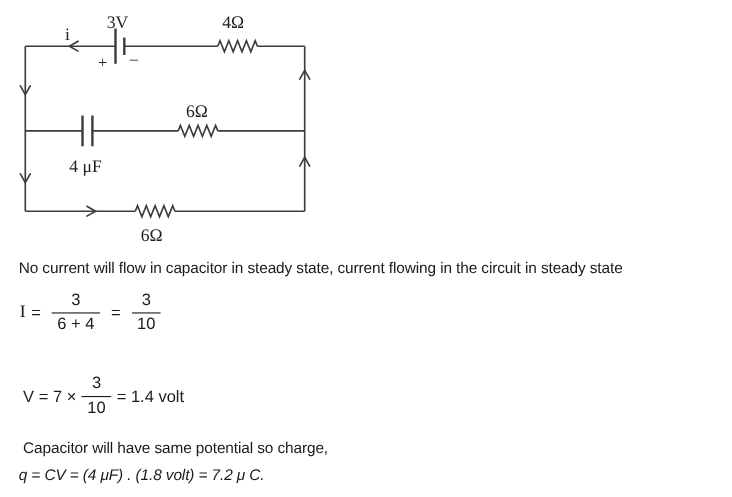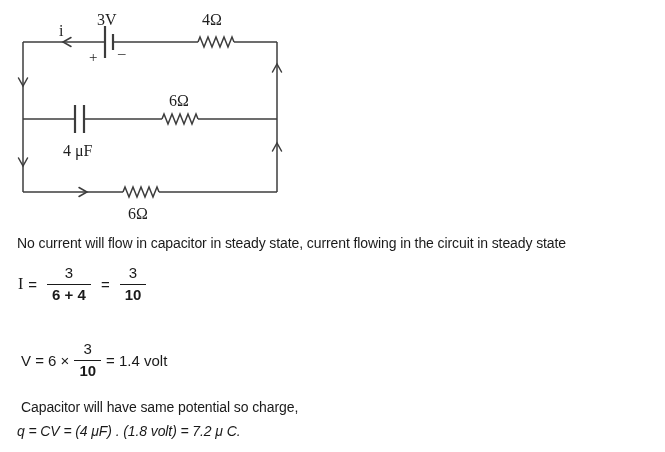--- a/index.html
+++ b/index.html
@@ -45,21 +45,21 @@
   .eq .gap { margin: 0 5px; }
   .frac {
     display: inline-flex;
     flex-direction: column;
     align-items: stretch;
     text-align: center;
     line-height: 1.25;
     margin: 0 5px;
   }
   .frac .num { padding: 0 5px 1px; }
-  .frac .den { border-top: 1.4px solid #1a1a1a; padding: 1px 5px 0; font-weight: bold; }
+  .frac .den { border-top: 1.4px solid #1a1a1a; padding: 1px 5px 0; }
 </style>
 </head>
 <body>
 
 <div class="canvas">
 
   <svg class="circuit-svg" width="300" height="228" viewBox="0 0 300 228">
 
     <path class="wire" d="M23,42 H105"></path>
     <path class="wire" d="M113,42 H198"></path>
@@ -111,21 +111,21 @@
     </span>
     <span class="gap">=</span>
     <span class="frac">
       <span class="num">3</span>
       <span class="den">10</span>
     </span>
   </div>
 
 
   <div class="eq" style="left:21px; top:340px;">
-    <span>V = 6 ×</span>
+    <span>V = 7 ×</span>
     <span class="frac">
       <span class="num">3</span>
       <span class="den">10</span>
     </span>
     <span>= 1.4 volt</span>
   </div>
 
   <div class="tline" style="left:21px; top:399px;">Capacitor will have same potential so charge,</div>
 
   <div class="tline" style="left:17px; top:423px;font-style:italic;">q = CV = (4 μF) . (1.8 volt) = 7.2 μ C.</div>

